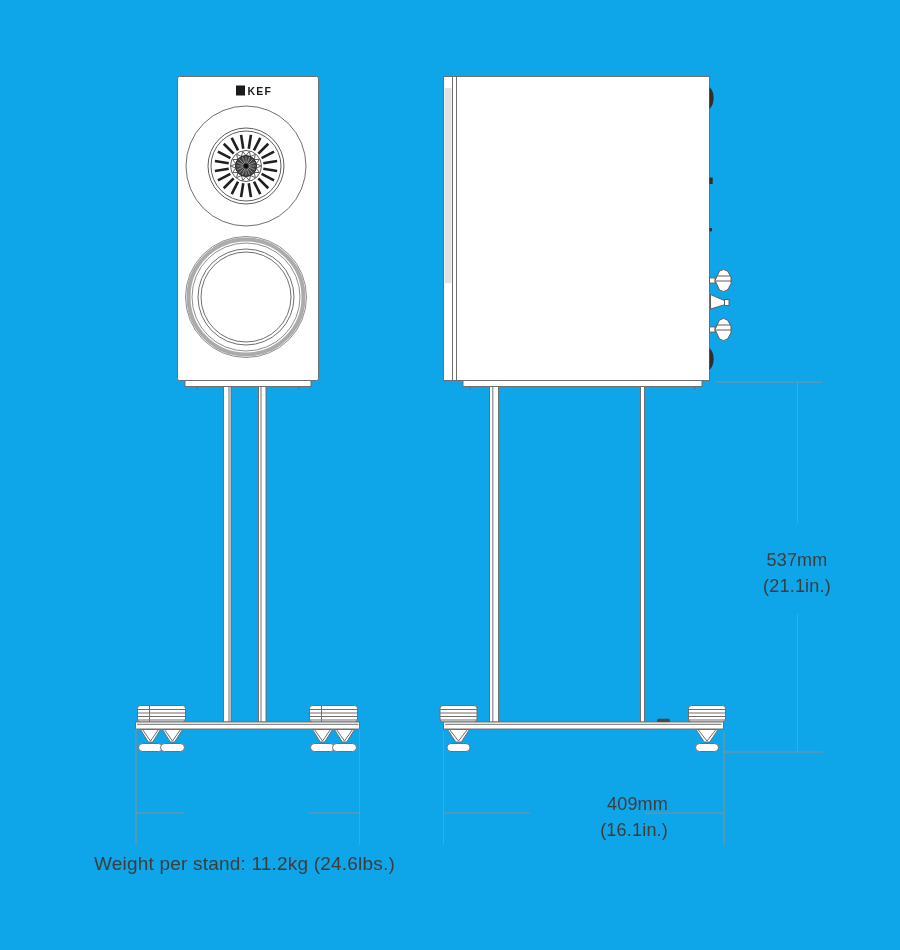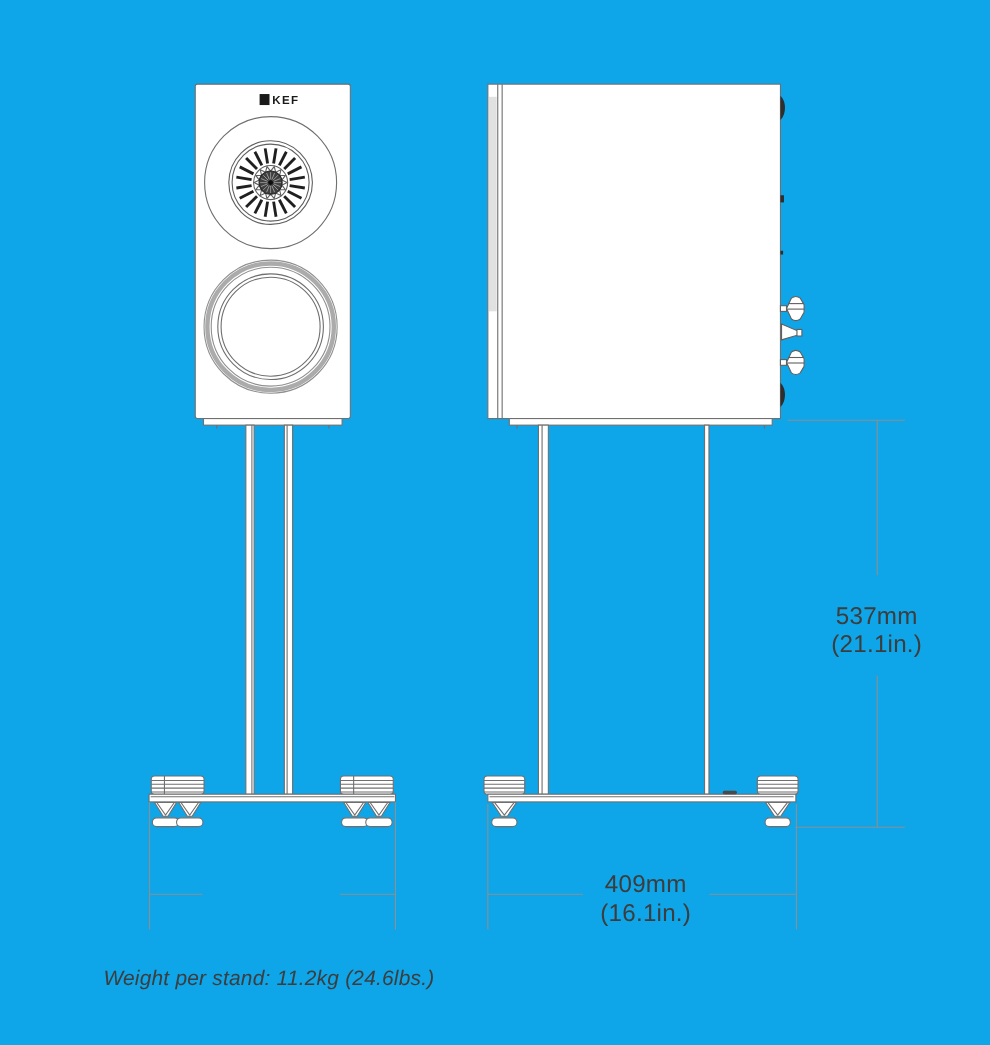--- a/index.html
+++ b/index.html
@@ -14,21 +14,21 @@
   .lnf {stroke:var(--line);  fill:#fff;stroke-width:1;}
   .ln2 {stroke:var(--line2); fill:none;stroke-width:1;}
   .ln2f{stroke:var(--line2); fill:#fff;stroke-width:1;}
   .gray{stroke:#8f8f8f;fill:none;stroke-width:1;}
   .band{stroke:var(--band);fill:none;stroke-width:4;}
   .spokes line{stroke:#1f1f1f;stroke-width:2.6;}
   .hubtex line{stroke:rgba(255,255,255,.55);stroke-width:.7;}
   .dim line{stroke:var(--dim_line);stroke-width:1;}
   .logo-text{font-family:"Liberation Sans",sans-serif;font-size:10.5px;font-weight:bold;
              letter-spacing:1.2px;fill:#1a1a1a;}
-  .dim-label{position:absolute;width:130px;text-align:center;font-size:22px;line-height:26px;
+  .dim-label{position:absolute;width:130px;text-align:center;font-size:18px;line-height:26px;
              color:var(--text);font-weight:300;letter-spacing:.2px;}
   .footer-line{position:absolute;font-size:19px;color:var(--text);font-weight:300;letter-spacing:.2px;}
 </style>
 </head>
 <body>
 
 <div id="stage">
 
 <svg width="900" height="950" viewBox="0 0 900 950">
   <defs>
@@ -217,25 +217,25 @@
     <g>
       <line x1="716" y1="382" x2="822.5" y2="382"></line>
       <line x1="723" y1="752" x2="822.5" y2="752"></line>
       <line x1="797.5" y1="382" x2="797.5" y2="523"></line>
       <line x1="797.5" y1="614" x2="797.5" y2="752"></line>
     </g>
   </g>
 </svg>
 
 
-<div class="dim-label" style="left:522px;top:791px;">
+<div class="dim-label" style="left:538px;top:791px;text-align:right;">
   <div>409mm</div>
   <div>(16.1in.)</div>
 </div>
 
 <div class="dim-label" style="left:732px;top:547px;">
   <div>537mm</div>
   <div>(21.1in.)</div>
 </div>
 
-<div class="footer-line" style="left:94px;top:879px;font-style:italic;">Weight per stand: 11.2kg (24.6lbs.)</div>
+<div class="footer-line" style="left:94px;top:853px;">Weight per stand: 11.2kg (24.6lbs.)</div>
 
 </div>
 
 </body></html>

